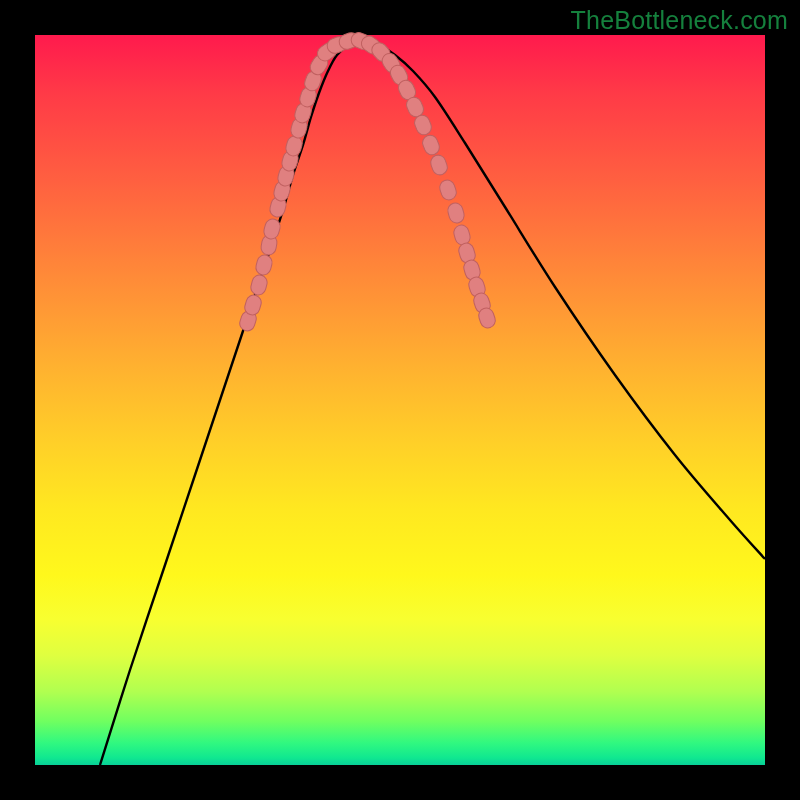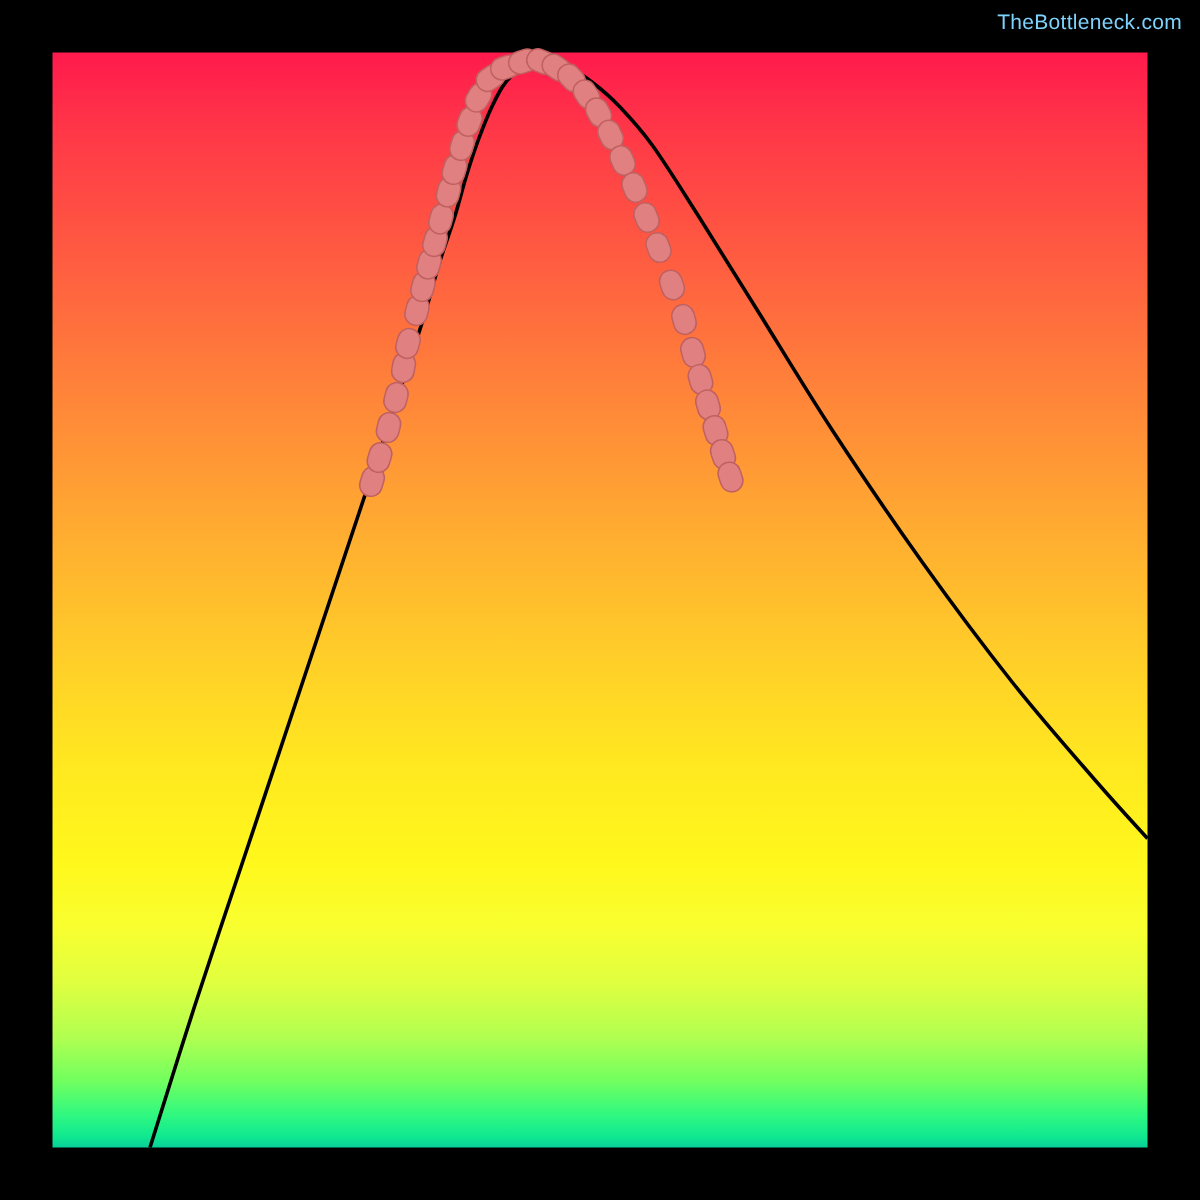--- a/index.html
+++ b/index.html
@@ -42,22 +42,22 @@
       #70ff60 94%,
       #30f880 97%,
       #10e890 99%,
       #08d098 100%
     );
   }
   .watermark {
     position: absolute;
     top: 6px;
     right: 12px;
-    color: #7dd3fc;
-    font-size: 14px;
+    color: #15803d;
+    font-size: 25px;
     font-weight: 400;
     letter-spacing: 0.2px;
     user-select: none;
   }
   svg.curve {
     position: absolute;
     top: 0;
     left: 0;
     width: 730px;
     height: 730px;

